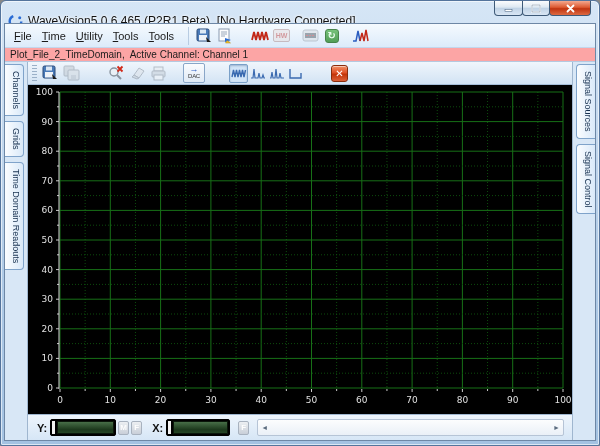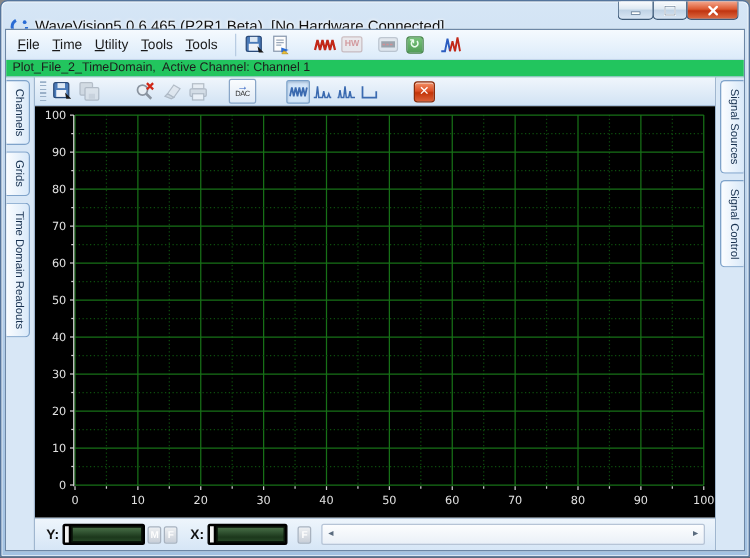--- a/index.html
+++ b/index.html
@@ -29,21 +29,21 @@
   .tb-sep { width:1px; height:18px; background:#b8cce2; margin:0 5px 0 9px; }
   .ticon { width:19px; height:18px; display:inline-flex; align-items:center; justify-content:center; margin:0 1px; border-radius:2px; }
   .dim { opacity:.55; }
   .semi { opacity:.8; }
   .gap8 { width:8px; } .gap14 { width:14px; } .gap24 { width:24px; }
   .refresh-box { width:14px; height:14px; background:linear-gradient(#5ab55a,#2e8a2e); border:1px solid #1f6a1f; border-radius:3px;
     color:#eaffea; font-size:10px; line-height:12px; text-align:center; font-weight:bold; }
   .hw-box { width:17px; height:13px; border:1px solid #b09090; border-radius:2px; background:#e8e0e0;
     color:#c05050; font-size:7px; font-weight:bold; line-height:11px; text-align:center; letter-spacing:0; }
   
-  .statusbar { height:14px; flex:0 0 auto; background:#22c55e; border-bottom:1px solid #b4c9e0;
+  .statusbar { height:14px; flex:0 0 auto; background:#fca5a5; border-bottom:1px solid #b4c9e0;
     font-size:10px; line-height:13px; color:#1c1c1c; padding-left:5px; white-space:pre; overflow:hidden; }
   
   .work { flex:1 1 auto; display:flex; min-height:0; }
   .strip { width:22px; flex:0 0 auto; background:#d8e7f6; padding-top:2px; }
   .strip.right { background:#d8e7f6; }
   .vtab { writing-mode:vertical-rl; font-size:9px; color:#16304f; background:linear-gradient(90deg,#fbfdff,#d9e9f9);
     border:1px solid #7fa3ca; padding:6px 2px; margin:0 0 5px 2px; display:block; white-space:nowrap; }
   .strip.left .vtab { border-left:none; border-radius:0 4px 4px 0; margin-left:0; width:19px; }
   .strip.right .vtab { border-right:none; border-radius:4px 0 0 4px; margin-right:0; margin-left:3px; width:19px; }
   .center { flex:1 1 auto; display:flex; flex-direction:column; min-width:0; border-left:1px solid #9fb6cf; border-right:1px solid #9fb6cf; }

